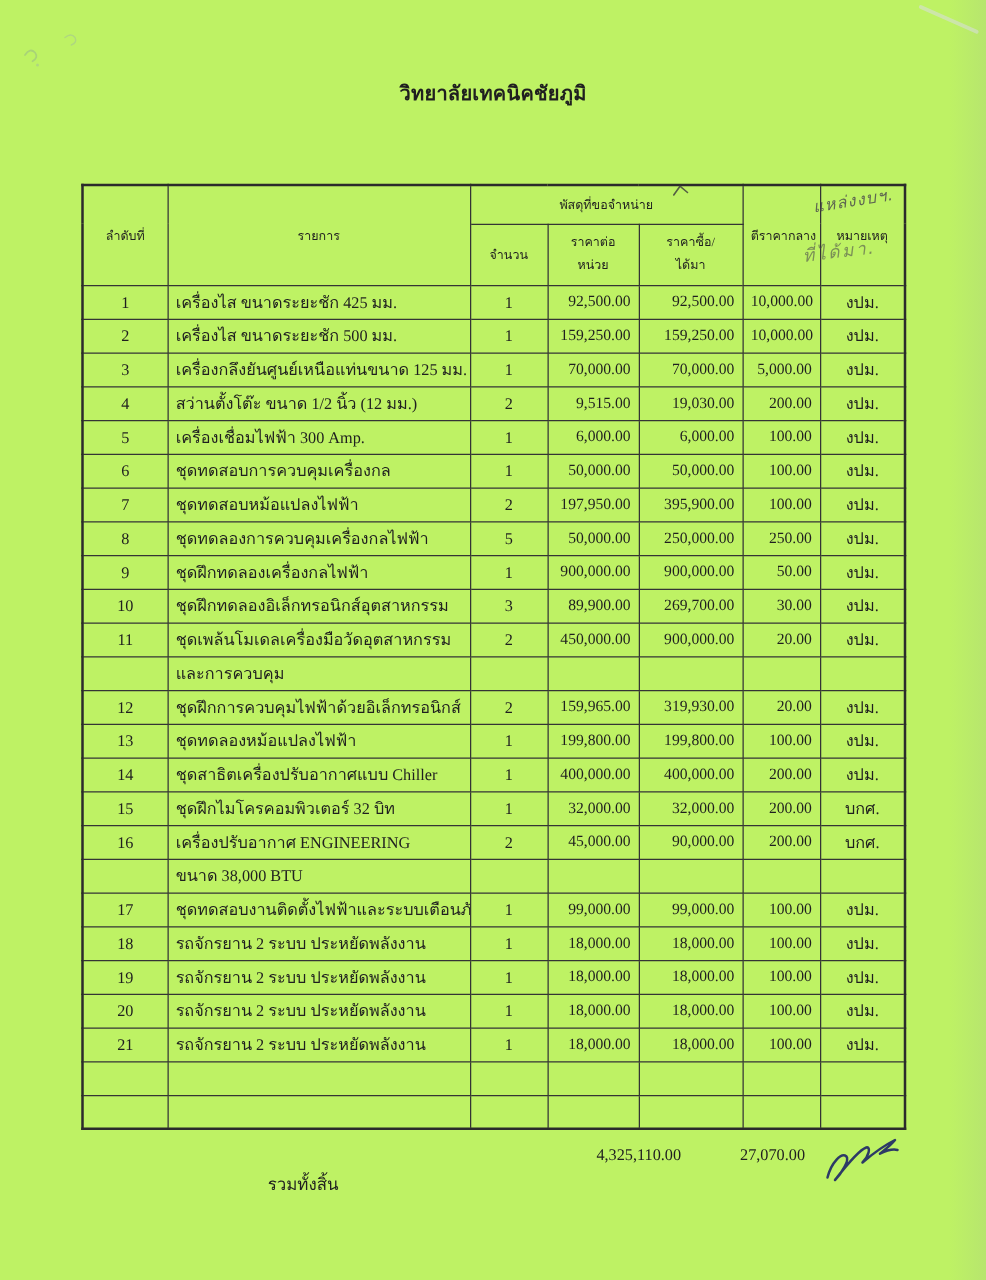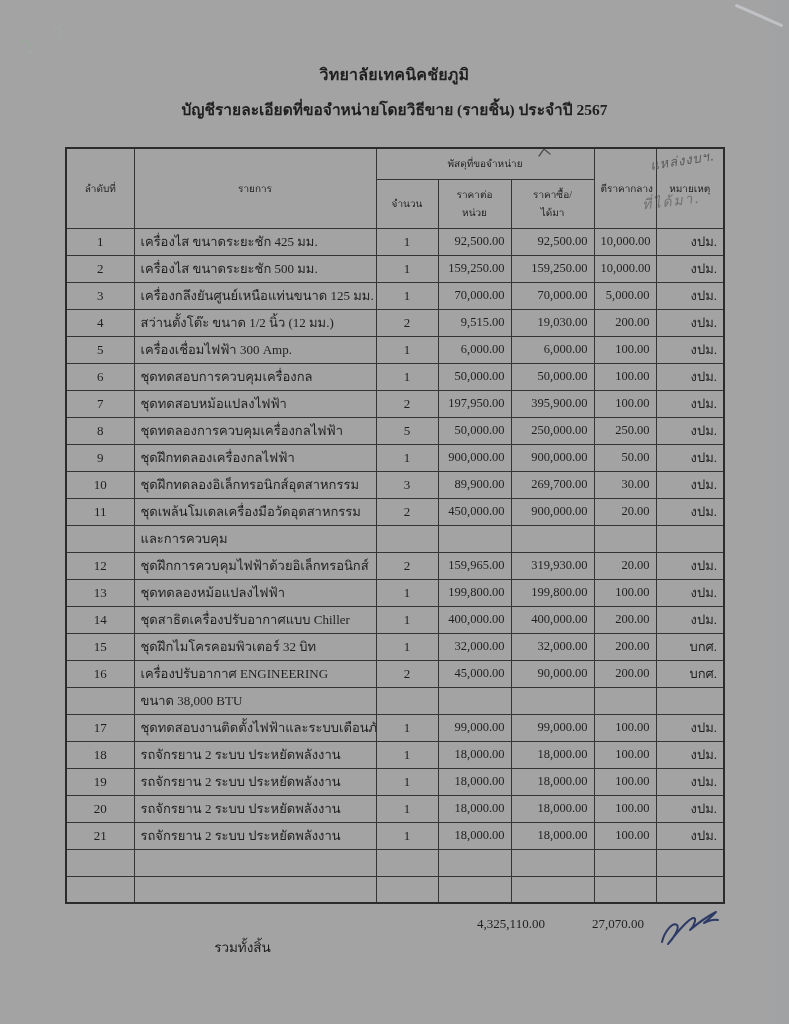--- a/index.html
+++ b/index.html
@@ -1,21 +1,21 @@
 <!DOCTYPE html>
 <html><head>
 <meta charset="utf-8">
 <style>
   * { box-sizing: border-box; margin: 0; padding: 0; }
   html, body { background: #ffffff; }
   .page {
     position: relative;
     width: 789px;
     height: 1024px;
-    background: #a3a3a3;
+    background: #bef264;
     overflow: hidden;
     font-family: "Liberation Serif", "DejaVu Serif", serif;
     color: #1f1f1f;
   }
   
   .edge-shade {
     position: absolute; top: 0; right: 0; width: 30px; height: 100%;
     background: linear-gradient(to right, rgba(140,152,168,0) 0%, rgba(140,152,168,0.14) 100%);
     pointer-events: none;
   }
@@ -46,21 +46,21 @@
   }
   .doc-table thead th { text-align: center; vertical-align: middle; font-size: 10px; }
   .th-tier1 { height: 31px; }
   .th-tier2 { height: 49px; }
   .two-line span { display: block; line-height: 1.75; }
   .doc-table tbody td { height: 27px; }
   .c-no   { text-align: center; }
   .c-item { text-align: left; padding-left: 7px; }
   .c-qty  { text-align: center; }
   .c-unit, .c-buy, .c-app { text-align: right; padding-right: 9px; font-size: 12.5px; }
-  .c-rem  { text-align: right; padding-left: 9px; }
+  .c-rem  { text-align: center; padding-left: 9px; }
   .doc-table { border-bottom-width: 3px; }
 
   
   .summary-label {
     position: absolute; left: 190px; top: 936px; width: 105px;
     text-align: center; font-size: 13.5px;
   }
   .summary-buy {
     position: absolute; left: 437px; top: 916px; width: 148px;
     text-align: center; font-size: 13px;
@@ -85,21 +85,20 @@
   <div class="edge-shade"></div>
   <div class="corner-smudge"></div>
   <svg class="green-mark" width="60" height="45" viewBox="0 0 60 45">
     <path d="M6,22 q4,-6 8,-2 q3,4 -2,7" fill="none" stroke="#8fae8f" stroke-width="1.4" stroke-linecap="round"></path>
     <path d="M38,8 q5,-4 8,0 q2,4 -3,6" fill="none" stroke="#9db8a0" stroke-width="1.2" stroke-linecap="round"></path>
     <circle cx="16" cy="30" r="1.2" fill="#9db8a0"></circle>
   </svg>
 
   <div class="title-block">
     <div class="doc-title">วิทยาลัยเทคนิคชัยภูมิ</div>
-    <div class="doc-subtitle">บัญชีรายละเอียดที่ขอจำหน่ายโดยวิธีขาย (รายชิ้น) ประจำปี 2567</div>
   </div>
 
   <div class="table-wrap">
     <table class="doc-table">
       <colgroup>
         <col style="width:68px">
           <col style="width:242px">
           <col style="width:62px">
         <col style="width:73px">
           <col style="width:83px">

